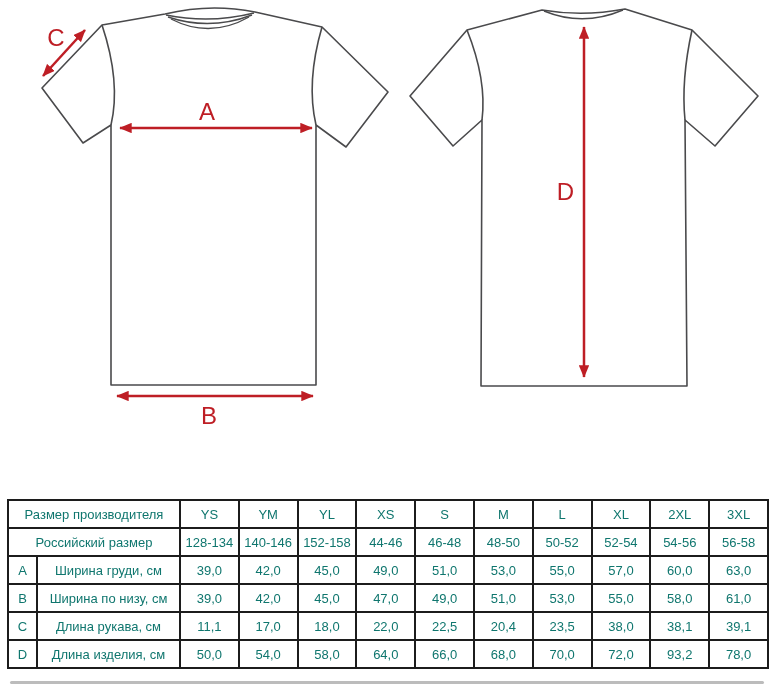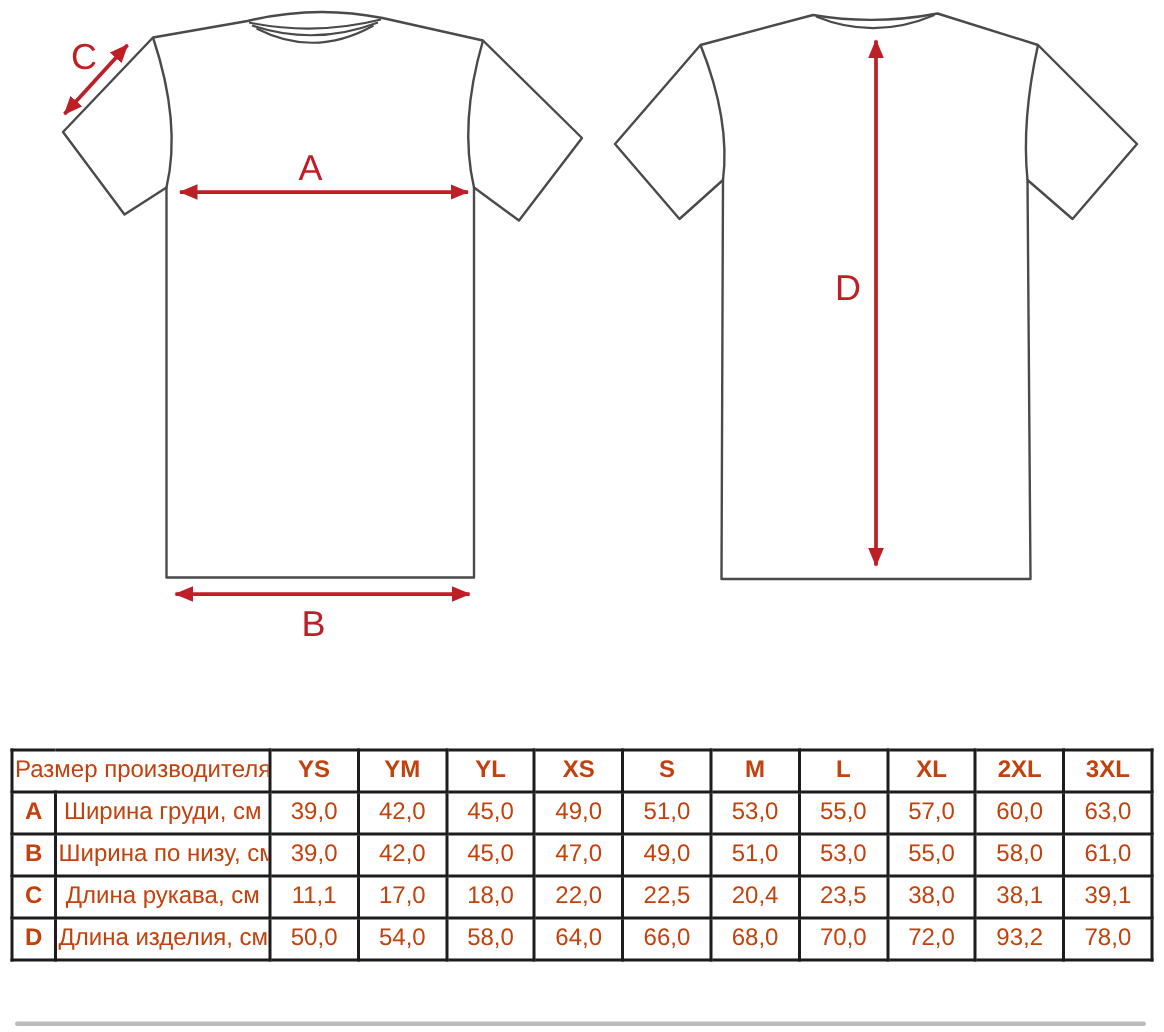--- a/index.html
+++ b/index.html
@@ -25,34 +25,34 @@
   .table-wrap {
     position: absolute;
     left: 7px;
     top: 499px;
   }
   table.size-table {
     border-collapse: collapse;
     table-layout: fixed;
     width: 760px;
     font-family: "Liberation Sans", sans-serif;
-    font-size: 16px;
-    color: #c2410c;
+    font-size: 13px;
+    color: #0f766e;
   }
   table.size-table td {
     border: 2px solid #1c1c1c;
     text-align: center;
     vertical-align: middle;
     height: 26px;
     padding: 0 1px;
     white-space: nowrap;
     overflow: hidden;
   }
   table.size-table td.bold {
-    font-weight: bold;
+    font-weight: normal;
   }
   .bottom-line {
     position: absolute;
     left: 10px;
     top: 681px;
     width: 754px;
     height: 3px;
     background: #bcbcbc;
     border-radius: 2px;
   }
@@ -120,20 +120,33 @@
             <td class="bold">YS</td>
             <td class="bold">YM</td>
             <td class="bold">YL</td>
             <td class="bold">XS</td>
             <td class="bold">S</td>
             <td class="bold">M</td>
             <td class="bold">L</td>
             <td class="bold">XL</td>
             <td class="bold">2XL</td>
             <td class="bold">3XL</td>
+          </tr>
+          <tr>
+            <td colspan="2">Российский размер</td>
+            <td>128-134</td>
+            <td>140-146</td>
+            <td>152-158</td>
+            <td>44-46</td>
+            <td>46-48</td>
+            <td>48-50</td>
+            <td>50-52</td>
+            <td>52-54</td>
+            <td>54-56</td>
+            <td>56-58</td>
           </tr>
           <tr>
             <td class="bold">A</td>
             <td>Ширина груди, см</td>
             <td>39,0</td>
             <td>42,0</td>
             <td>45,0</td>
             <td>49,0</td>
             <td>51,0</td>
             <td>53,0</td>

